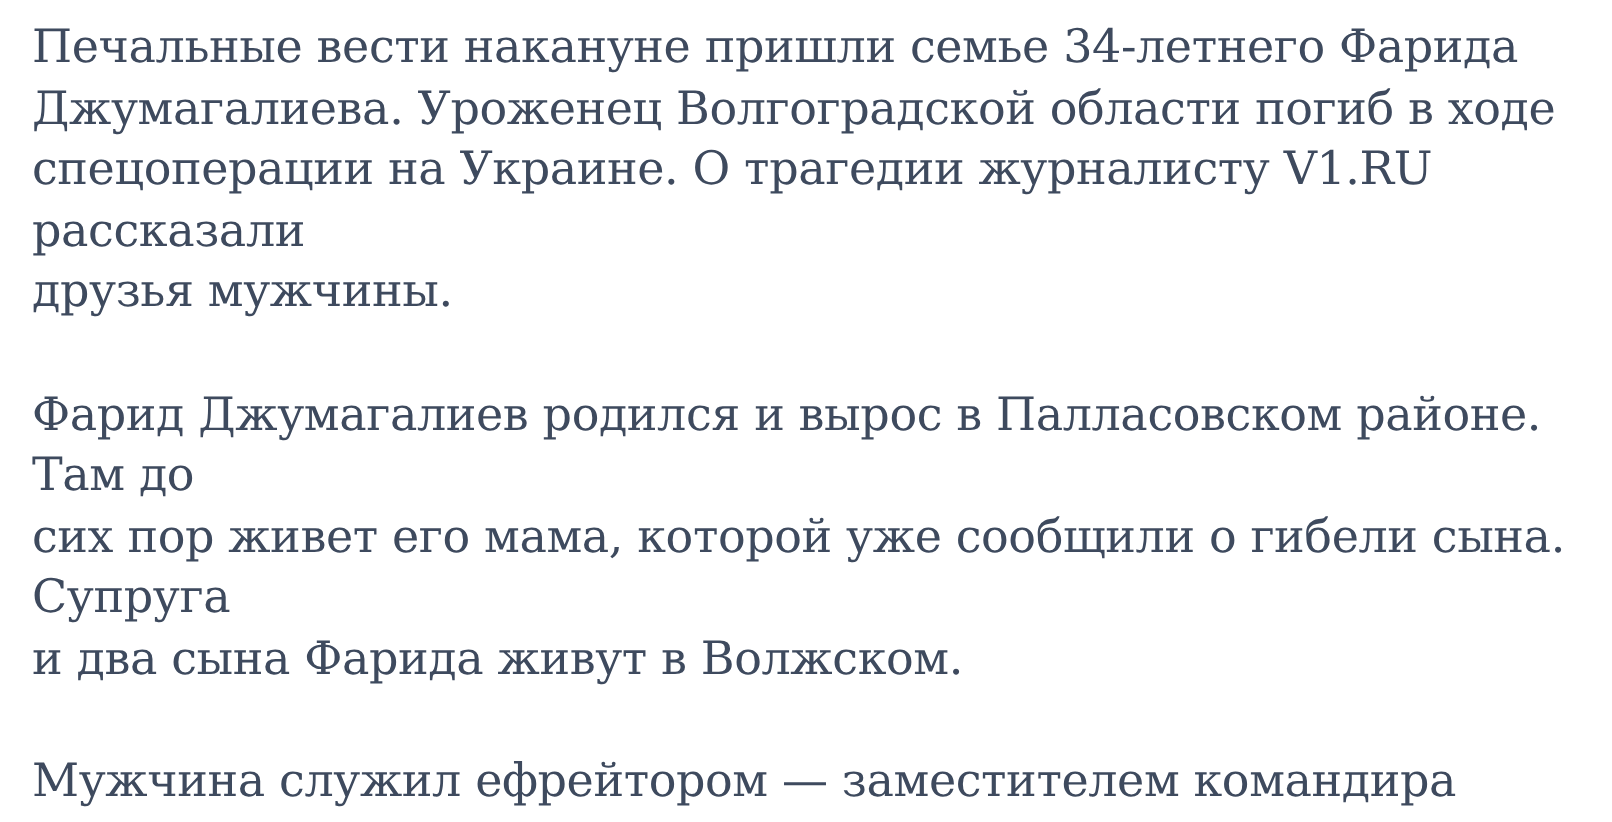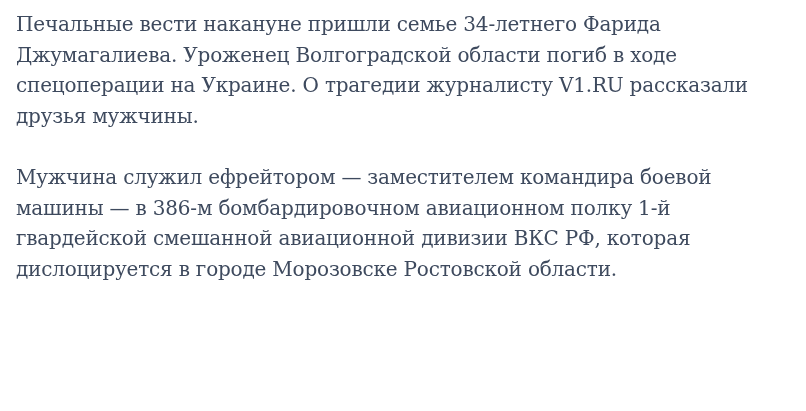--- a/index.html
+++ b/index.html
@@ -13,37 +13,40 @@
     overflow: hidden;
     box-sizing: border-box;
     padding: 9px 14px 0 16px;
     font-family: "DejaVu Serif", "Liberation Serif", serif;
   }
   .article-body {
     width: 100%;
   }
   .article-paragraph {
     margin: 0 0 31px 0;
-    font-size: 20px;
+    font-size: 23px;
     line-height: 30.5px;
     letter-spacing: -0.2px;
     color: #3e4a5e;
     white-space: pre-line; 
   }
   .article-paragraph:last-child {
     margin-bottom: 0;
   }
 </style>
 </head>
 <body style="background: rgb(255, 255, 255);">
 
 <div class="article-body">
   <p class="article-paragraph" style="color: rgb(62, 74, 94);">Печальные вести накануне пришли семье 34-летнего Фарида
 Джумагалиева. Уроженец Волгоградской области погиб в ходе
 спецоперации на Украине. О трагедии журналисту V1.RU рассказали
 друзья мужчины.</p>
 
+  <p class="article-paragraph" style="color: rgb(62, 74, 94);">Фарид Джумагалиев родился и вырос в Палласовском районе. Там до
+сих пор живет его мама, которой уже сообщили о гибели сына. Супруга
+и два сына Фарида живут в Волжском.</p>
 
   <p class="article-paragraph" style="color: rgb(62, 74, 94);">Мужчина служил ефрейтором — заместителем командира боевой
 машины — в 386-м бомбардировочном авиационном полку 1-й
 гвардейской смешанной авиационной дивизии ВКС РФ, которая
 дислоцируется в городе Морозовске Ростовской области.</p>
 </div>
 
 </body></html>

